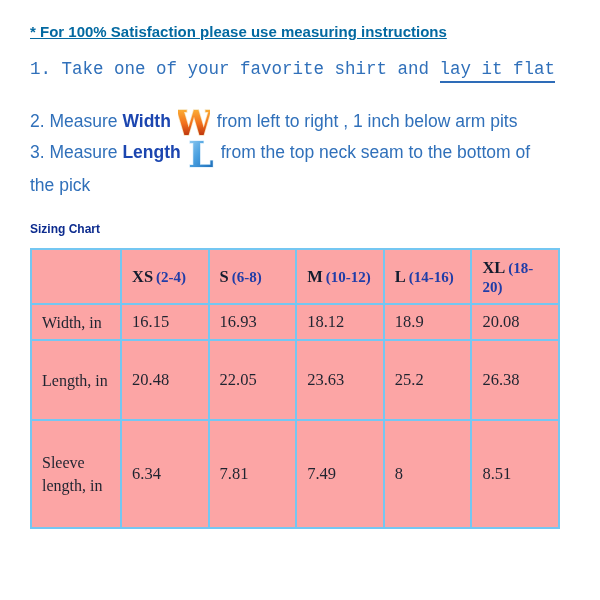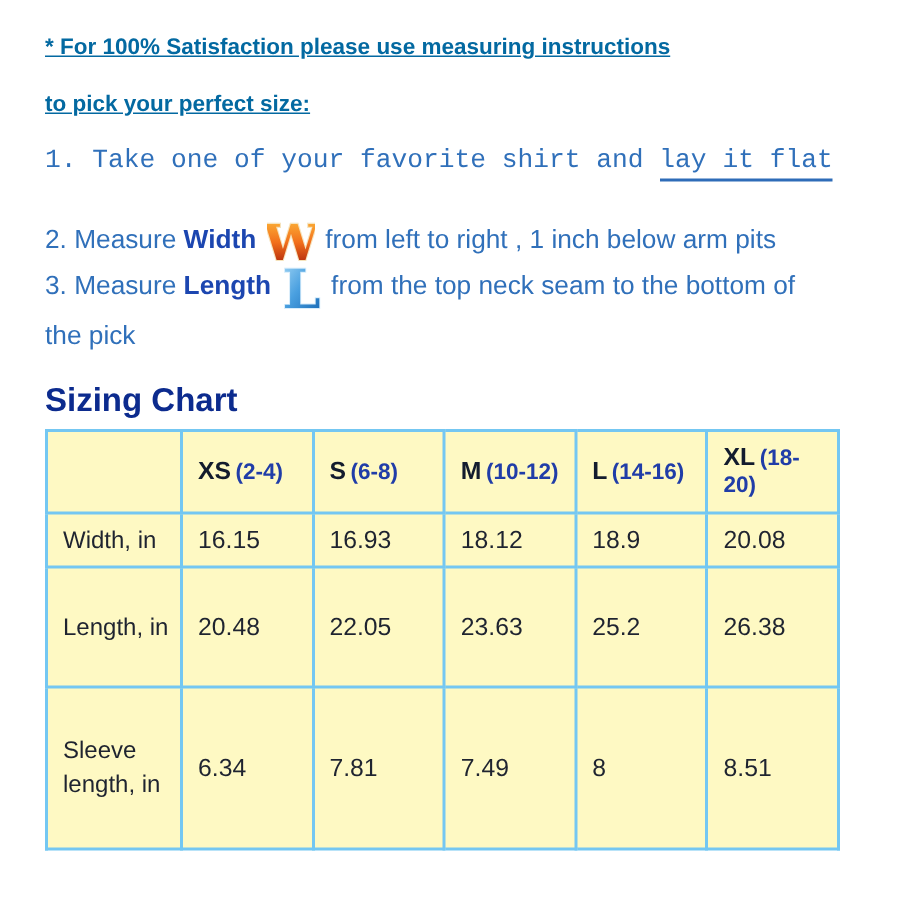--- a/index.html
+++ b/index.html
@@ -39,59 +39,59 @@
   }
   .letter-icon {
     display: inline-block;
     vertical-align: middle;
     margin: -13px 7px -15px 7px;
   }
   .wrap-line { display: block; }
 
   .chart-title {
     margin: 14px 0 0;
-    font-size: 22px;
+    font-size: 12px;
     font-weight: bold;
     color: #0c2b8e;
     line-height: 26px;
   }
 
   table.sizing {
     border-collapse: collapse;
     table-layout: fixed;
     width: 528px;
     margin-top: 6px;
   }
   .sizing col.c-label { width: 90px; }
   .sizing col.c-size  { width: 87.6px; }
   .sizing th, .sizing td {
     border: 2px solid #74c7f2;
-    background: #fef9c3;
+    background: #fca5a5;
     text-align: left;
     vertical-align: middle;
     padding: 4px 6px 4px 10px;
+    font-family: Liberation Serif, serif;
   }
   .sizing thead tr { height: 55px; }
   .sizing tr.r-width  { height: 36px; }
   .sizing tr.r-length { height: 80px; }
   .sizing tr.r-sleeve { height: 108px; }
   .sizing th { font-weight: normal; }
   .sizing .size  { font-weight: bold; color: #131c2e; font-size: 16.5px; margin-right: 3px; }
   .sizing .range { font-weight: bold; color: #203da8; font-size: 15px; }
   .sizing td { font-size: 16.5px; color: #1f2430; }
   .sizing td.rowlabel { font-size: 16px; line-height: 23px; color: #1f2430; }
 </style>
 </head>
 <body>
 
 <div class="page">
 
   <p class="intro">
     <span class="line">* For 100% Satisfaction please use measuring instructions</span>
-    <span class="line">to pick your perfect size:</span>
   </p>
 
   <p class="step step-1">
     <span>1. Take one of your favorite shirt and </span><span class="underlined">lay it flat</span>
   </p>
 
   <p class="step step-2">
     <span>2. Measure </span><span class="keyword">Width</span><svg class="letter-icon" width="32" height="38" viewBox="0 0 32 38" aria-hidden="true">
       <defs>
         <linearGradient id="wg" x1="0" y1="0" x2="0" y2="1">

